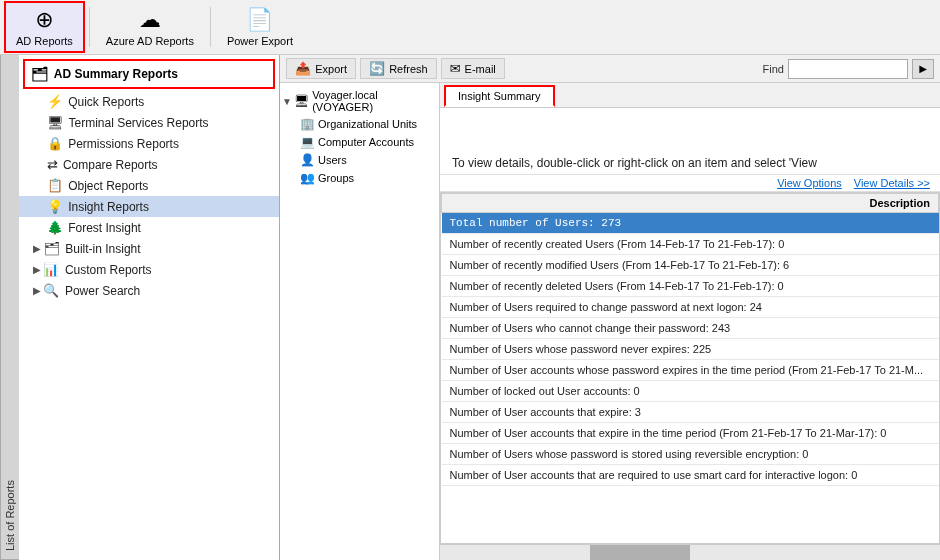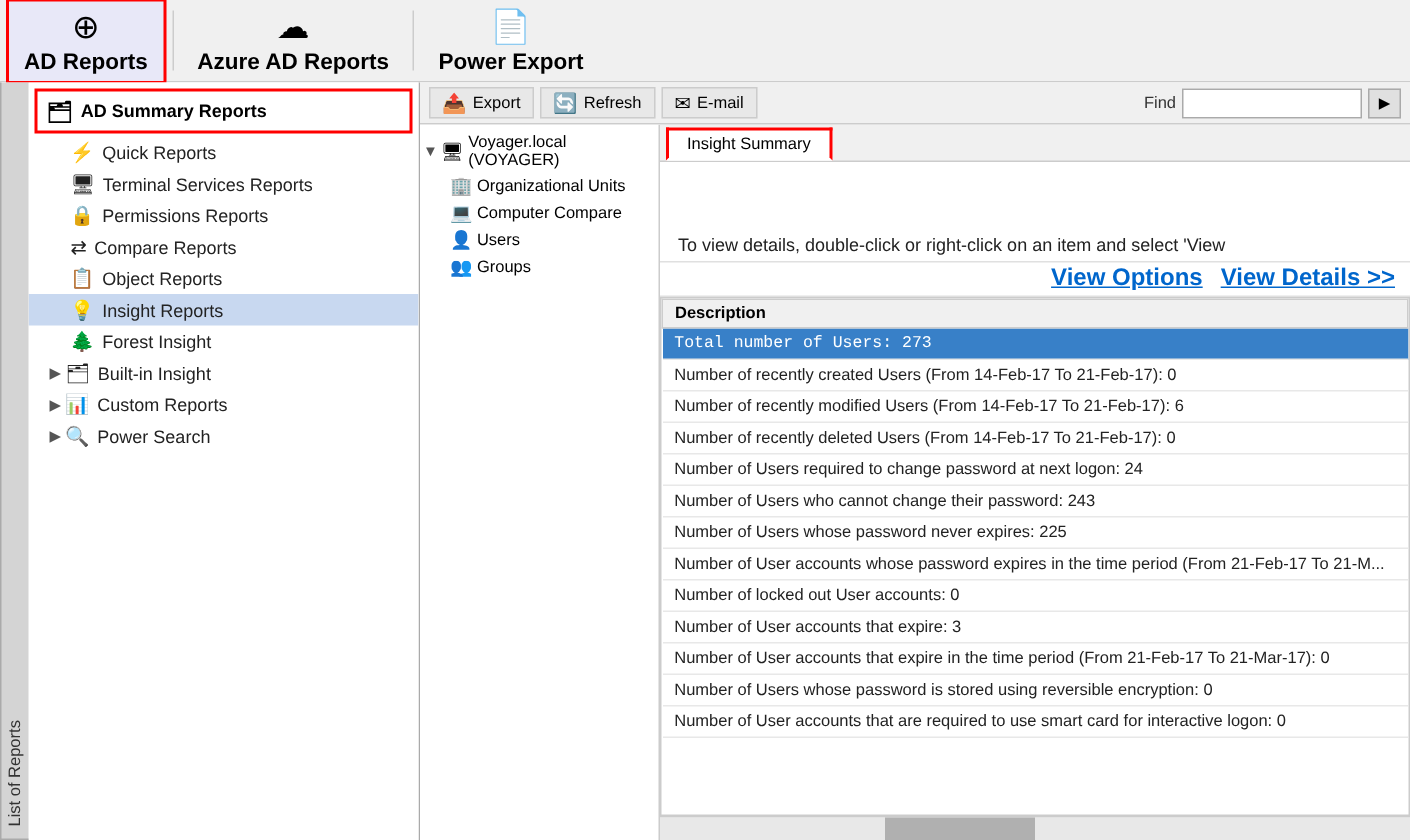--- a/index.html
+++ b/index.html
@@ -25,24 +25,23 @@
     }
     .toolbar-item.active {
       border: 2px solid red;
       background: #e8e8f8;
     }
     .toolbar-item .icon {
       font-size: 22px;
       margin-bottom: 2px;
     }
     .toolbar-item .label {
-      font-size: 15px;
+      font-size: 11px;
       text-align: center;
       white-space: nowrap;
-      font-weight: bold;
     }
     .toolbar-separator {
       width: 1px;
       height: 40px;
       background: #ccc;
       margin: 0 4px;
     }
 
     
     .main-layout {
@@ -224,22 +223,21 @@
       justify-content: flex-end;
       padding: 2px 10px;
       font-size: 11px;
       border-bottom: 1px solid #e0e0e0;
       gap: 12px;
     }
     .detail-link {
       color: #0066cc;
       cursor: pointer;
       text-decoration: underline;
-      font-size: 16px;
-      font-weight: bold;
+      font-size: 11px;
     }
 
     
     .tab-strip {
       display: flex;
       background: #f0f0f0;
       border-bottom: 1px solid #ccc;
       padding: 2px 4px 0;
     }
     .tab {
@@ -262,21 +260,21 @@
       margin: 0;
     }
     .data-table table {
       width: 100%;
       border-collapse: collapse;
     }
     .data-table th {
       background: #f0f0f0;
       border: 1px solid #ccc;
       padding: 3px 8px;
-      text-align: left;
+      text-align: right;
       font-size: 11px;
       font-weight: bold;
       position: sticky;
       top: 0;
     }
     .data-table td {
       border-bottom: 1px solid #e8e8e8;
       padding: 4px 8px;
       font-size: 11px;
       color: #222;
@@ -416,21 +414,21 @@
           <span class="expander">▼</span>
           <span class="icon">🖥</span>
           <span>Voyager.local (VOYAGER)</span>
         </div>
         <div class="tree-pane-child">
           <span class="icon">🏢</span>
           <span>Organizational Units</span>
         </div>
         <div class="tree-pane-child">
           <span class="icon">💻</span>
-          <span>Computer Compare</span>
+          <span>Computer Accounts</span>
         </div>
         <div class="tree-pane-child">
           <span class="icon">👤</span>
           <span>Users</span>
         </div>
         <div class="tree-pane-child">
           <span class="icon">👥</span>
           <span>Groups</span>
         </div>
       </div>

